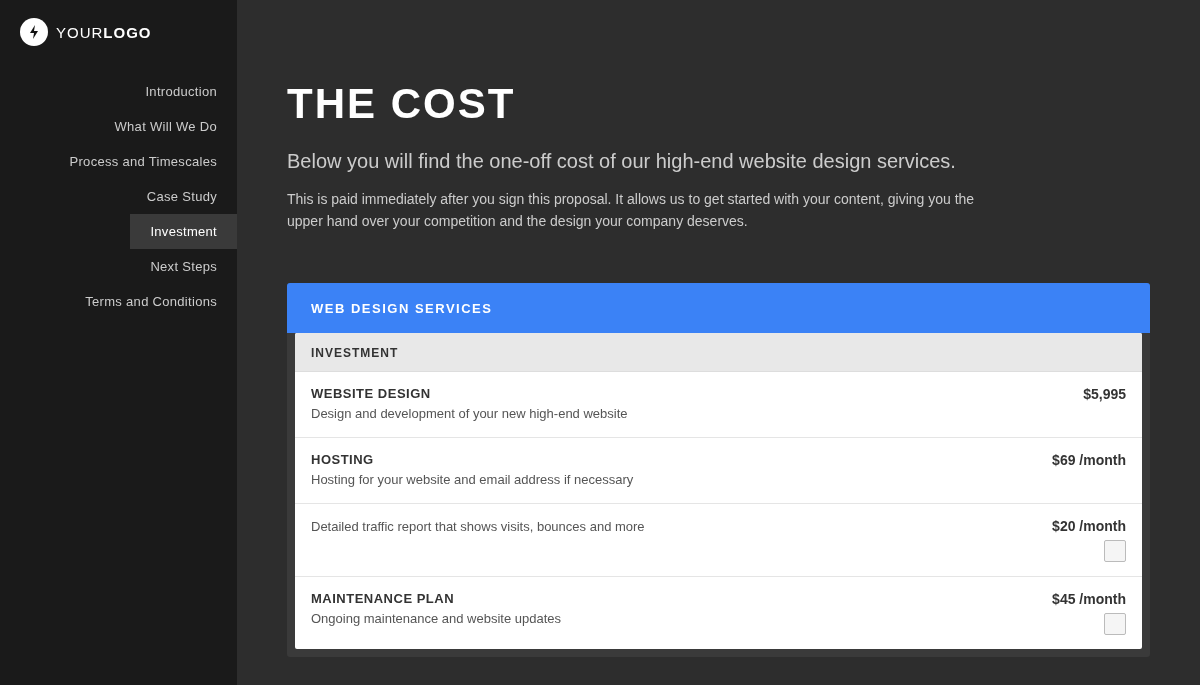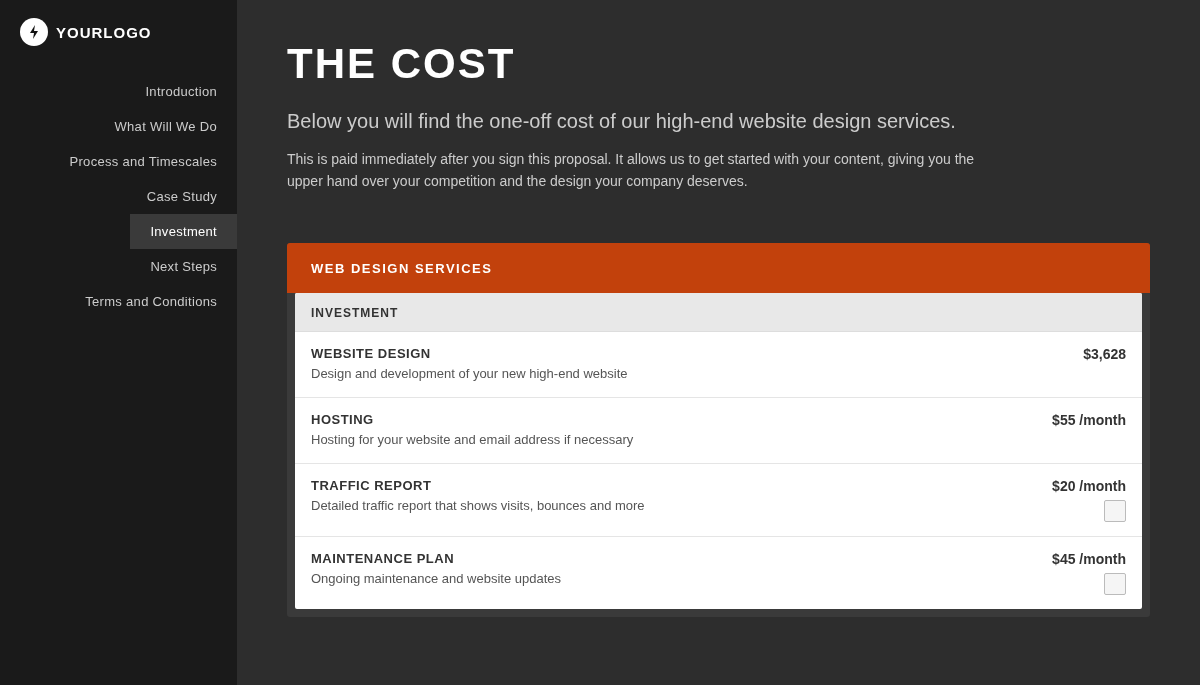--- a/index.html
+++ b/index.html
@@ -46,21 +46,21 @@
     }
 
     #logo-text {
       color: #fff;
       font-size: 15px;
       font-weight: 400;
       letter-spacing: 1px;
     }
 
     #logo-text span {
-      font-weight: 700;
+      font-weight: 400;
     }
 
     #nav-menu {
       display: flex;
       flex-direction: column;
       margin-top: 10px;
       align-items: flex-end;
     }
 
     .nav-item {
@@ -82,20 +82,21 @@
       flex: 1;
       background: #2d2d2d;
       overflow-y: auto;
       display: flex;
       flex-direction: column;
     }
 
     #header-section {
       padding: 40px 50px 20px 50px;
       background: #2d2d2d;
+      margin-top: 40px;
     }
 
     #page-title {
       font-size: 42px;
       font-weight: 900;
       color: #fff;
       text-transform: uppercase;
       letter-spacing: 2px;
       margin-bottom: 18px;
     }
@@ -120,21 +121,21 @@
     }
 
     #services-card {
       background: #3a3a3a;
       border-radius: 3px;
       overflow: hidden;
     }
 
     #services-header {
       padding: 16px 24px;
-      background: #c2410c;
+      background: #3b82f6;
     }
 
     #services-title {
       color: #fff;
       font-size: 13px;
       font-weight: 700;
       letter-spacing: 1.5px;
       text-transform: uppercase;
     }
 
@@ -257,37 +258,36 @@
         <div id="investment-header-row">
           <span id="investment-header-label">INVESTMENT</span>
         </div>
 
         <div class="service-row">
           <div class="service-info">
             <div class="service-name">WEBSITE DESIGN</div>
             <div class="service-desc">Design and development of your new high-end website</div>
           </div>
           <div class="service-price-area">
-            <div class="service-price">$3,628</div>
+            <div class="service-price">$5,995</div>
           </div>
         </div>
 
         <div class="service-row">
           <div class="service-info">
             <div class="service-name">HOSTING</div>
             <div class="service-desc">Hosting for your website and email address if necessary</div>
           </div>
           <div class="service-price-area">
-            <div class="service-price">$55 /month</div>
+            <div class="service-price">$69 /month</div>
           </div>
         </div>
 
         <div class="service-row">
           <div class="service-info">
-            <div class="service-name">TRAFFIC REPORT</div>
             <div class="service-desc">Detailed traffic report that shows visits, bounces and more</div>
           </div>
           <div class="service-price-area">
             <div class="service-price">$20 /month</div>
             <div class="service-checkbox"></div>
           </div>
         </div>
 
         <div class="service-row">
           <div class="service-info">

